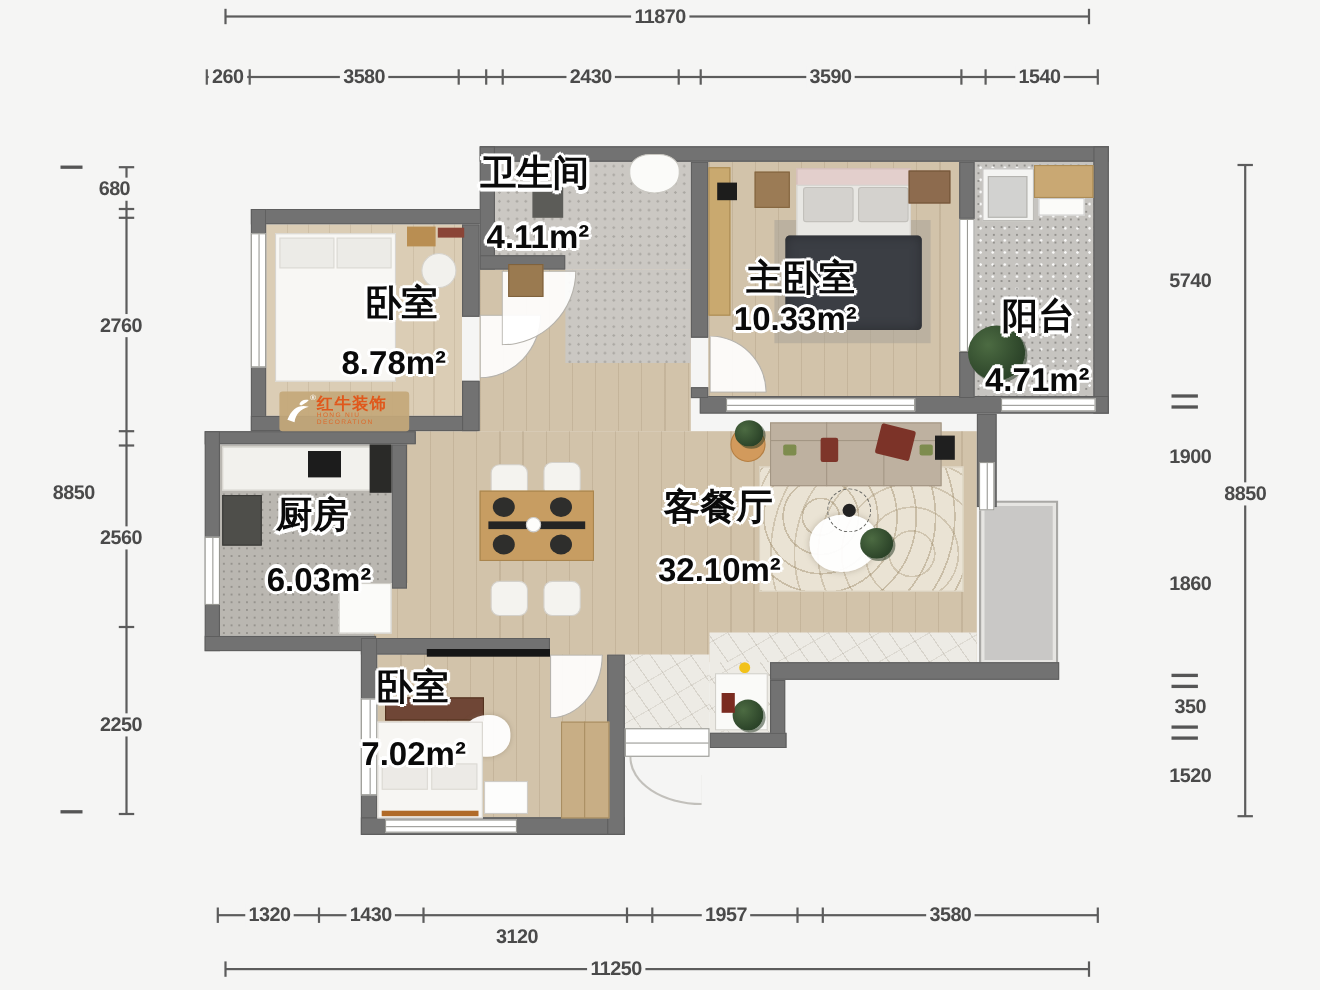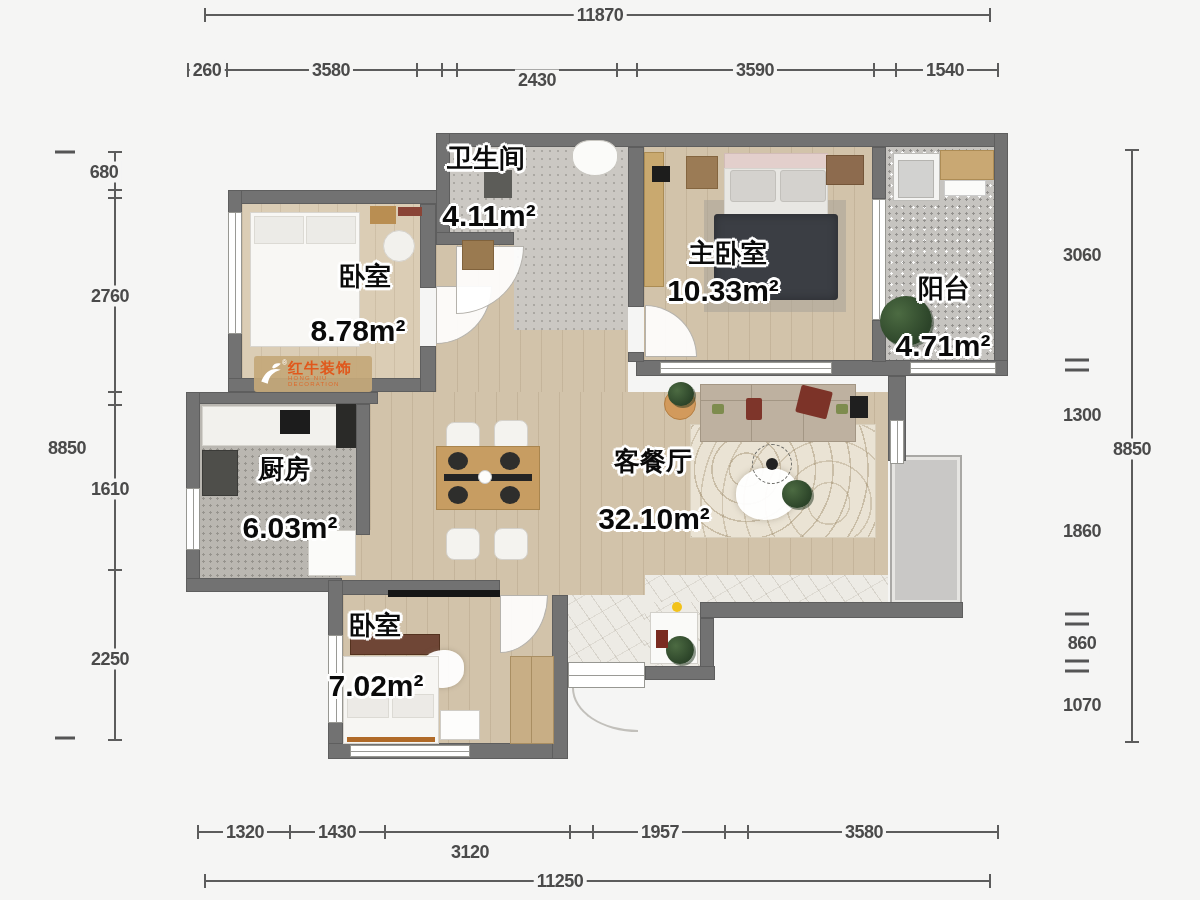--- a/index.html
+++ b/index.html
@@ -27,21 +27,21 @@
   .platform{background:#c9c8c6;box-shadow:inset 0 0 0 2px #a9a8a5, inset 0 0 0 5px #e6e5e2;}
   .door-arc{position:absolute;background:rgba(255,255,255,.92);border:1px solid #b5b2ac;box-sizing:border-box;}
   .arc-line{position:absolute;border:2px solid #c2c0bb;border-radius:0 0 0 100%;border-top:none;border-right:none;background:transparent;box-sizing:border-box;}
   
   .f{position:absolute;box-sizing:border-box;}
   .rug-swirl{background-color:#eae3d4;background-image:repeating-radial-gradient(circle at 30% 40%,transparent 0 16px,rgba(148,128,93,.38) 16px 17.5px),repeating-radial-gradient(circle at 75% 70%,transparent 0 20px,rgba(148,128,93,.3) 20px 21.5px);}
   .plant{border-radius:50%;background:radial-gradient(circle at 35% 35%,#4c6b42,#2c4429 70%);box-shadow:2px 2px 0 rgba(30,50,28,.5);}
   
   .rlabel{position:absolute;transform:translate(-50%,-50%);font-weight:bold;color:#0a0a0a;white-space:nowrap;
     text-shadow:-2px -2px 0 #fff,2px -2px 0 #fff,-2px 2px 0 #fff,2px 2px 0 #fff,-3px 0 0 #fff,3px 0 0 #fff,0 -3px 0 #fff,0 3px 0 #fff;}
-  .rname{font-size:26px;}
+  .rname{font-size:33px;}
   .rarea{font-size:30px;}
   
   #wm{position:absolute;left:254px;top:356px;width:118px;height:36px;background:rgba(196,168,122,.93);
       border-radius:3px;display:flex;align-items:center;padding:0 4px;box-sizing:border-box;}
   #wm .wm-txt{color:#e0581c;font-weight:bold;font-size:15px;line-height:14px;letter-spacing:1px;}
   #wm .wm-sub{color:#dd6a2c;font-size:6px;letter-spacing:1.2px;line-height:6px;}
   #wm .reg{position:absolute;left:28px;top:3px;color:#fff;font-size:7px;}
 </style>
 </head>
 <body>
@@ -59,55 +59,55 @@
   <div class="tick-v" style="left:417px;top:70px"></div>
   <div class="tick-v" style="left:442px;top:70px"></div>
   <div class="tick-v" style="left:457px;top:70px"></div>
   <div class="tick-v" style="left:617px;top:70px"></div>
   <div class="tick-v" style="left:637px;top:70px"></div>
   <div class="tick-v" style="left:874px;top:70px"></div>
   <div class="tick-v" style="left:896px;top:70px"></div>
   <div class="tick-v" style="left:998px;top:70px"></div>
   <div class="dim-num" style="left:207px;top:70px">260</div>
   <div class="dim-num" style="left:331px;top:70px">3580</div>
-  <div class="dim-num" style="left:537px;top:80px">2430</div>
+  <div class="dim-num" style="left:537px;top:70px">2430</div>
   <div class="dim-num" style="left:755px;top:70px">3590</div>
   <div class="dim-num" style="left:945px;top:70px">1540</div>
 
   <div class="dline-v" style="left:114px;top:152px;height:588px"></div>
   <div class="tick-h" style="left:115px;top:152px"></div>
   <div class="tick-h" style="left:115px;top:190px"></div>
   <div class="tick-h" style="left:115px;top:198px"></div>
   <div class="tick-h" style="left:115px;top:392px"></div>
   <div class="tick-h" style="left:115px;top:405px"></div>
   <div class="tick-h" style="left:115px;top:570px"></div>
   <div class="tick-h" style="left:115px;top:740px"></div>
   <div class="dim-num" style="left:104px;top:172px">680</div>
   <div class="dim-num" style="left:110px;top:296px">2760</div>
-  <div class="dim-num" style="left:110px;top:489px">1610</div>
+  <div class="dim-num" style="left:110px;top:489px">2560</div>
   <div class="dim-num" style="left:110px;top:659px">2250</div>
 
   <div class="dash" style="left:65px;top:152px;width:20px"></div>
   <div class="dash" style="left:65px;top:738px;width:20px"></div>
   <div class="dim-num" style="left:67px;top:448px">8850</div>
 
   <div class="dline-v" style="left:1131px;top:150px;height:592px"></div>
   <div class="tick-h" style="left:1132px;top:150px"></div>
   <div class="tick-h" style="left:1132px;top:742px"></div>
   <div class="dash" style="left:1077px;top:360px"></div>
   <div class="dash" style="left:1077px;top:370px"></div>
   <div class="dash" style="left:1077px;top:614px"></div>
   <div class="dash" style="left:1077px;top:624px"></div>
   <div class="dash" style="left:1077px;top:661px"></div>
   <div class="dash" style="left:1077px;top:671px"></div>
-  <div class="dim-num" style="left:1082px;top:255px">3060</div>
-  <div class="dim-num" style="left:1082px;top:415px">1300</div>
+  <div class="dim-num" style="left:1082px;top:255px">5740</div>
+  <div class="dim-num" style="left:1082px;top:415px">1900</div>
   <div class="dim-num" style="left:1082px;top:531px">1860</div>
-  <div class="dim-num" style="left:1082px;top:643px">860</div>
-  <div class="dim-num" style="left:1082px;top:705px">1070</div>
+  <div class="dim-num" style="left:1082px;top:643px">350</div>
+  <div class="dim-num" style="left:1082px;top:705px">1520</div>
   <div class="dim-num" style="left:1132px;top:449px">8850</div>
 
   <div class="dline-h" style="left:198px;top:831px;width:800px"></div>
   <div class="tick-v" style="left:198px;top:832px"></div>
   <div class="tick-v" style="left:290px;top:832px"></div>
   <div class="tick-v" style="left:385px;top:832px"></div>
   <div class="tick-v" style="left:570px;top:832px"></div>
   <div class="tick-v" style="left:593px;top:832px"></div>
   <div class="tick-v" style="left:725px;top:832px"></div>
   <div class="tick-v" style="left:748px;top:832px"></div>

